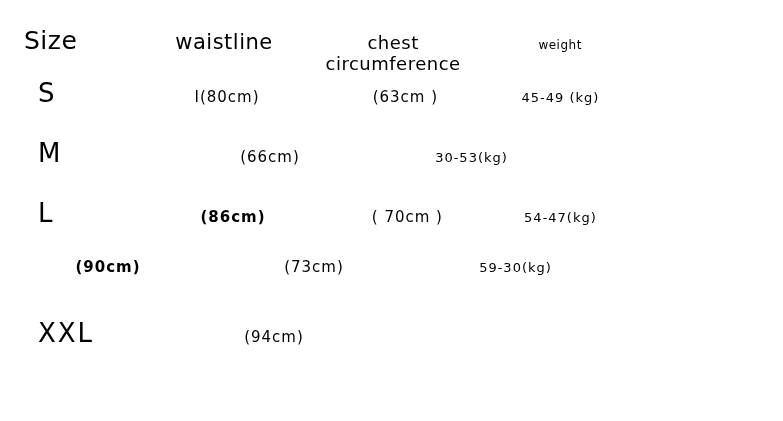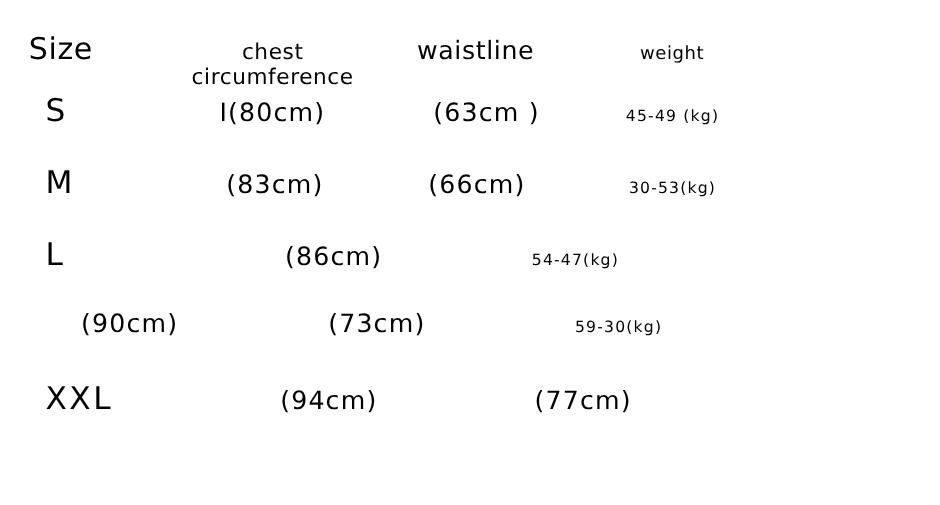--- a/index.html
+++ b/index.html
@@ -63,86 +63,85 @@
   }
   .h-chest {
     font-size: 18px;
     letter-spacing: 0.5px;
   }
   .h-waist {
     font-size: 21px;
     letter-spacing: 0.5px;
   }
   .h-weight {
-    font-size: 15px;
+    font-size: 12px;
     letter-spacing: 0.5px;
   }
 
   
   .data-row .c-size {
     font-size: 26px;
     letter-spacing: 2px;
     padding-left: 38px;
   }
   .data-row .c-chest,
   .data-row .c-waist {
-    font-size: 21px;
+    font-size: 15px;
     letter-spacing: 1px;
     text-align: center;
   }
   .data-row .c-weight {
     font-size: 13px;
     letter-spacing: 1px;
   }
 
   
   .r-s .c-chest  { transform: translateX(-2px); }
   .r-s .c-waist  { transform: translateX(8px); }
   .r-l .c-waist  { transform: translateX(10px); }
-  .r-l .c-chest  { transform: translateX(4px); }
-  .r-xl .c-chest { transform: translateX(2px); }
+  .r-l .c-chest  { transform: translateX(4px); font-weight: bold; }
+  .r-xl .c-chest { transform: translateX(2px); font-weight: bold; }
   .r-xxl .c-waist{ transform: translateX(4px); }
 </style>
 </head>
 <body>
 
 <div class="size-table">
 
   <div class="row header-row">
     <div class="cell c-size h-size">Size</div>
+    <div class="cell c-waist h-waist">waistline</div>
     <div class="cell c-chest h-chest">chest circumference</div>
-    <div class="cell c-waist h-waist">waistline</div>
     <div class="cell c-weight h-weight">weight</div>
   </div>
 
   <div class="row data-row r-s">
     <div class="cell c-size">S</div>
     <div class="cell c-chest">I(80cm)</div>
     <div class="cell c-waist">(63cm )</div>
     <div class="cell c-weight">45-49 (kg)</div>
   </div>
 
   <div class="row data-row r-m">
     <div class="cell c-size">M</div>
-    <div class="cell c-chest">(83cm)</div>
     <div class="cell c-waist">(66cm)</div>
     <div class="cell c-weight">30-53(kg)</div>
   </div>
 
   <div class="row data-row r-l">
     <div class="cell c-size">L</div>
     <div class="cell c-chest">(86cm)</div>
+    <div class="cell c-waist">( 70cm )</div>
     <div class="cell c-weight">54-47(kg)</div>
   </div>
 
   <div class="row data-row r-xl">
     <div class="cell c-chest">(90cm)</div>
     <div class="cell c-waist">(73cm)</div>
     <div class="cell c-weight">59-30(kg)</div>
   </div>
 
   <div class="row data-row r-xxl">
     <div class="cell c-size">XXL</div>
     <div class="cell c-chest">(94cm)</div>
-    <div class="cell c-waist">(77cm)</div>
   </div>
 
 </div>
 
 </body></html>

